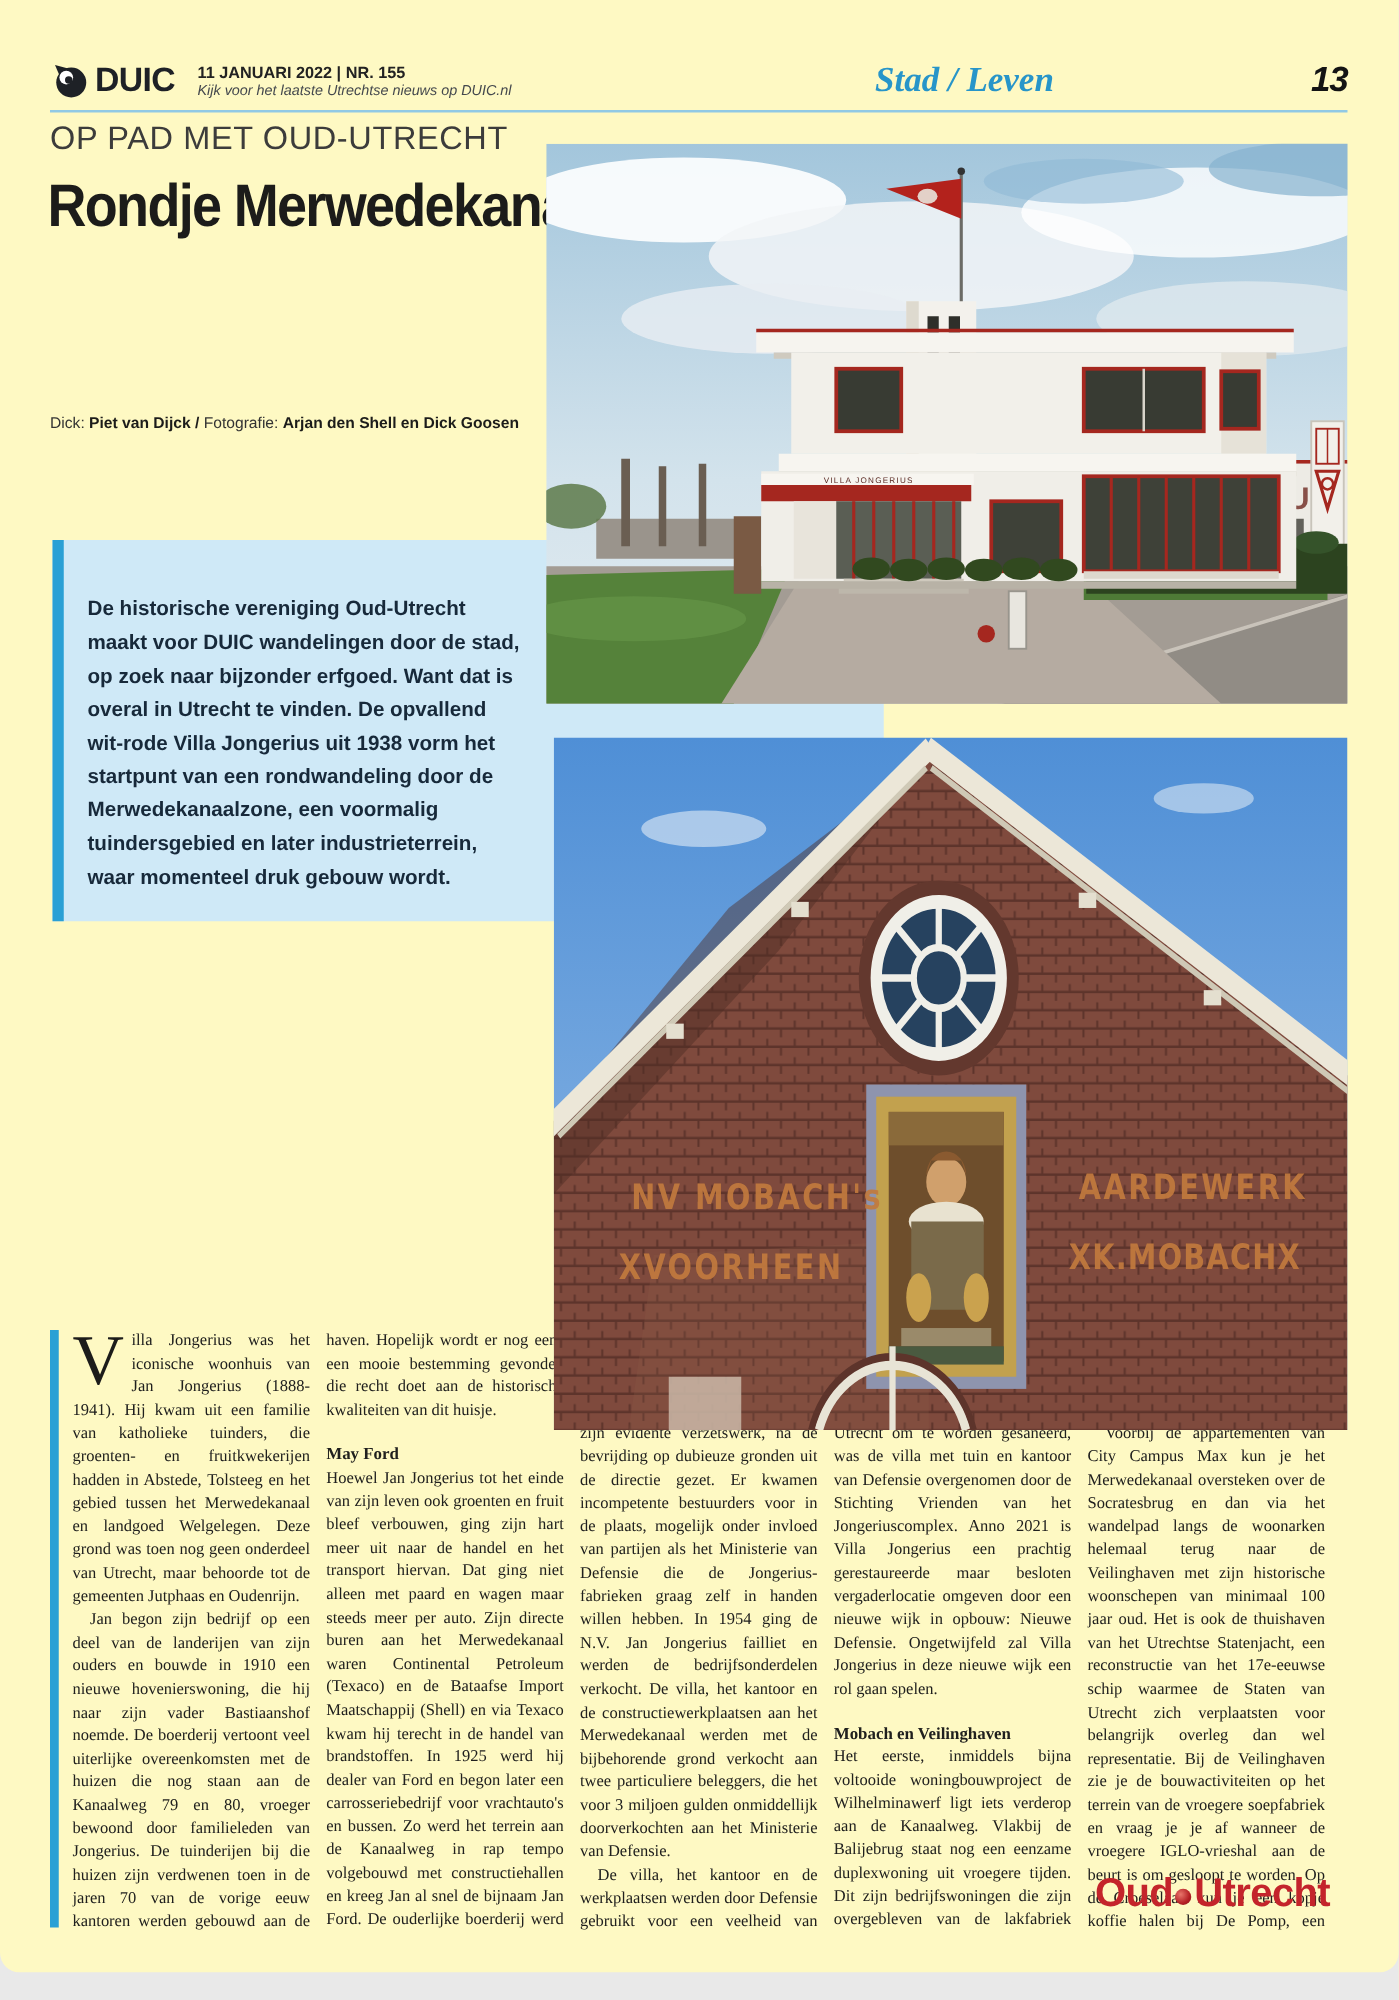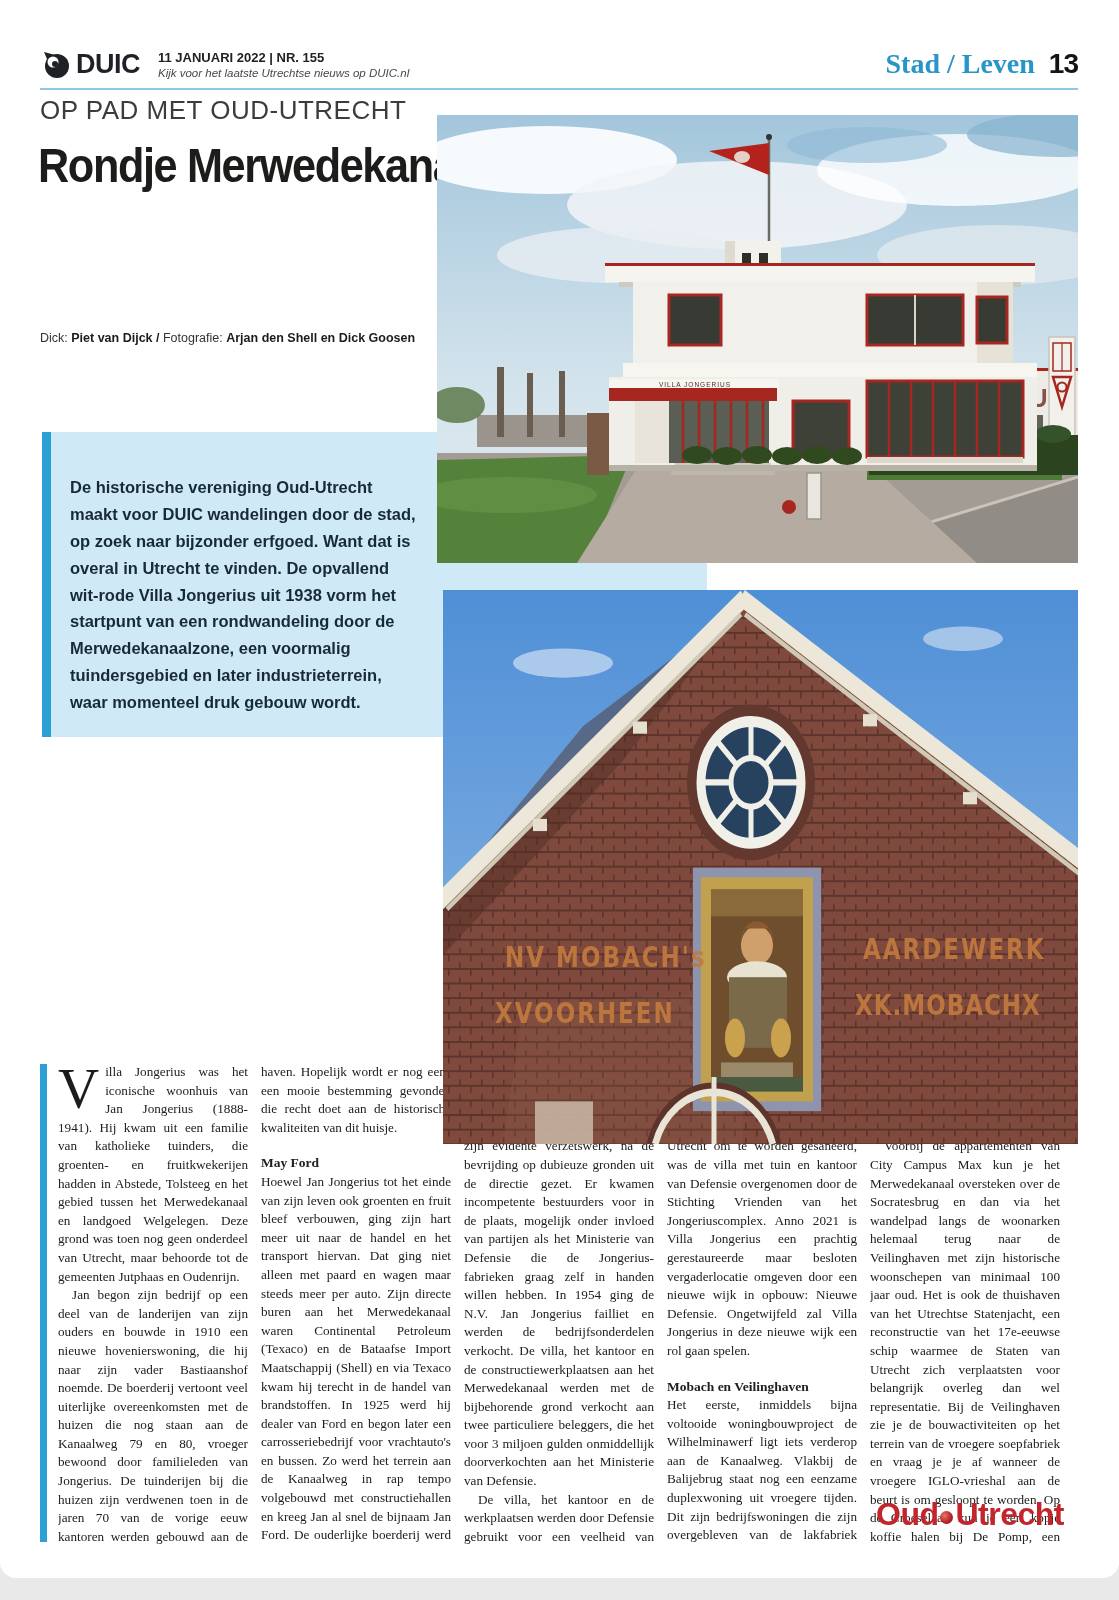--- a/index.html
+++ b/index.html
@@ -5,30 +5,30 @@
   :root{
     --accent-blue:#2aa0d5;
     --accent-light:#90c9e5;
     --box-blue:#cfe9f7;
     --stad-blue:#2795c9;
     --logo-red:#c4242b;
     --ink:#1e2126;
   }
   html,body{margin:0;padding:0;}
   body{background:#e9e9e9;font-family:"Liberation Sans",sans-serif;}
-  .page{position:relative;width:1119px;height:1578px;background:#ffffff;
+  .page{position:relative;width:1119px;height:1578px;background:#fef9c3;
         border-radius:0 0 16px 16px;overflow:hidden;margin:0 auto;}
   
   .duic-logo{position:absolute;left:40px;top:47px;display:flex;align-items:center;gap:4px;}
   .duic-logo .wordmark{font-weight:800;font-size:27px;letter-spacing:-0.5px;color:var(--ink);}
   .dateline{position:absolute;left:158px;top:50px;}
   .dateline .date{font-weight:bold;font-size:13px;color:#222;}
   .dateline .tagline{font-style:italic;font-size:11.5px;color:#44484d;margin-top:2px;}
   .section-head{position:absolute;left:700px;top:48px;width:378px;text-align:right;
-                display:flex;justify-content:flex-end;align-items:baseline;gap:14px;}
+                display:flex;justify-content:space-between;align-items:baseline;gap:14px;font-style:italic;}
   .section-title{font-family:"Liberation Serif",serif;font-weight:bold;font-size:28px;color:var(--stad-blue);}
   .page-number{font-weight:bold;font-size:28px;color:#141414;letter-spacing:-1px;}
   .header-rule{position:absolute;left:40px;top:88px;width:1038px;height:2px;background:var(--accent-light);}
   .kicker{position:absolute;left:40px;top:95px;font-size:26px;color:#3c3c3b;letter-spacing:.5px;}
   .headline{position:absolute;left:38px;top:138px;font-size:48px;font-weight:800;color:#1c1c1a;
             letter-spacing:-1.5px;transform:scaleX(.9);transform-origin:left top;white-space:nowrap;}
   .byline{position:absolute;left:40px;top:331px;font-size:12.5px;color:#333;}
   .byline b{color:#1c1c1a;}
   
   .blue-bg{position:absolute;left:42px;top:432px;width:665px;height:305px;background:var(--box-blue);z-index:0;}

